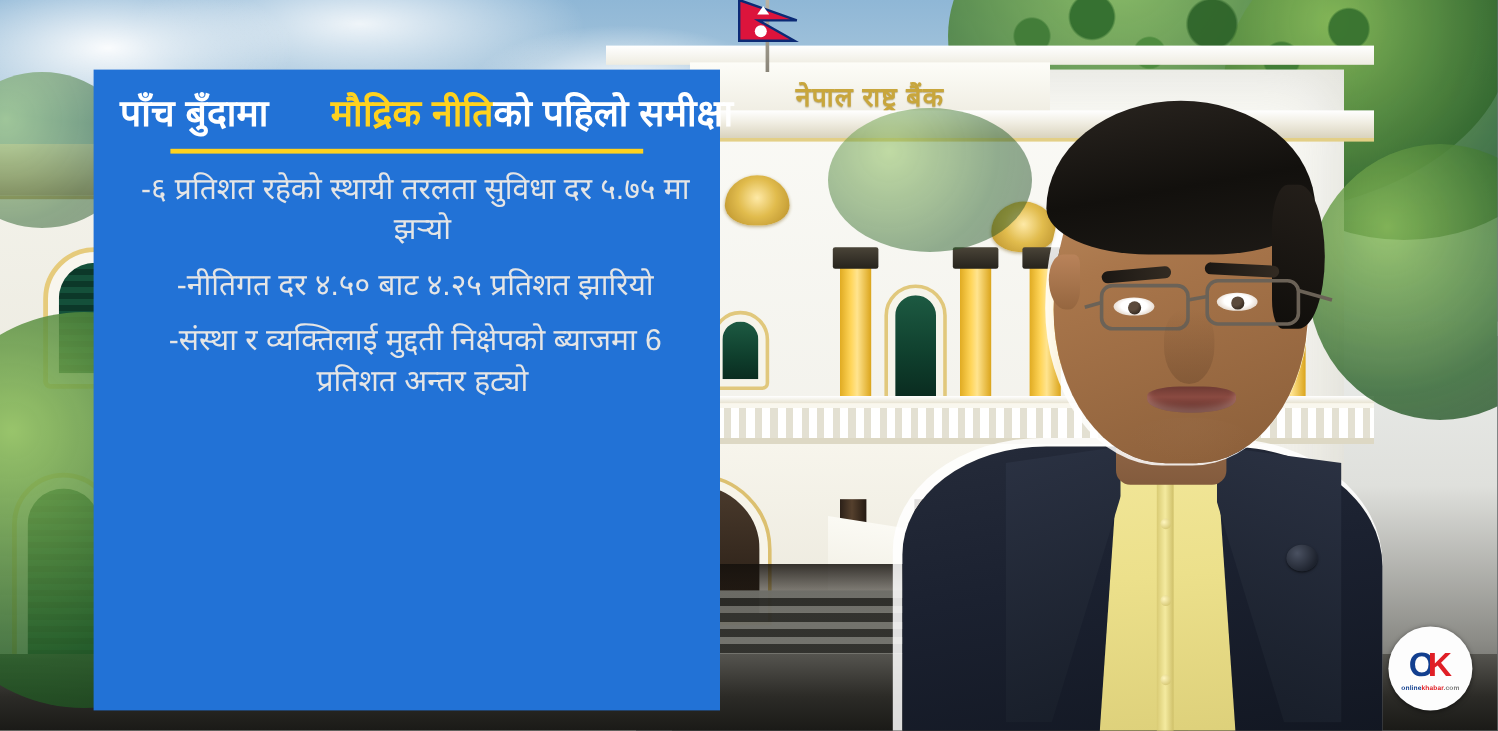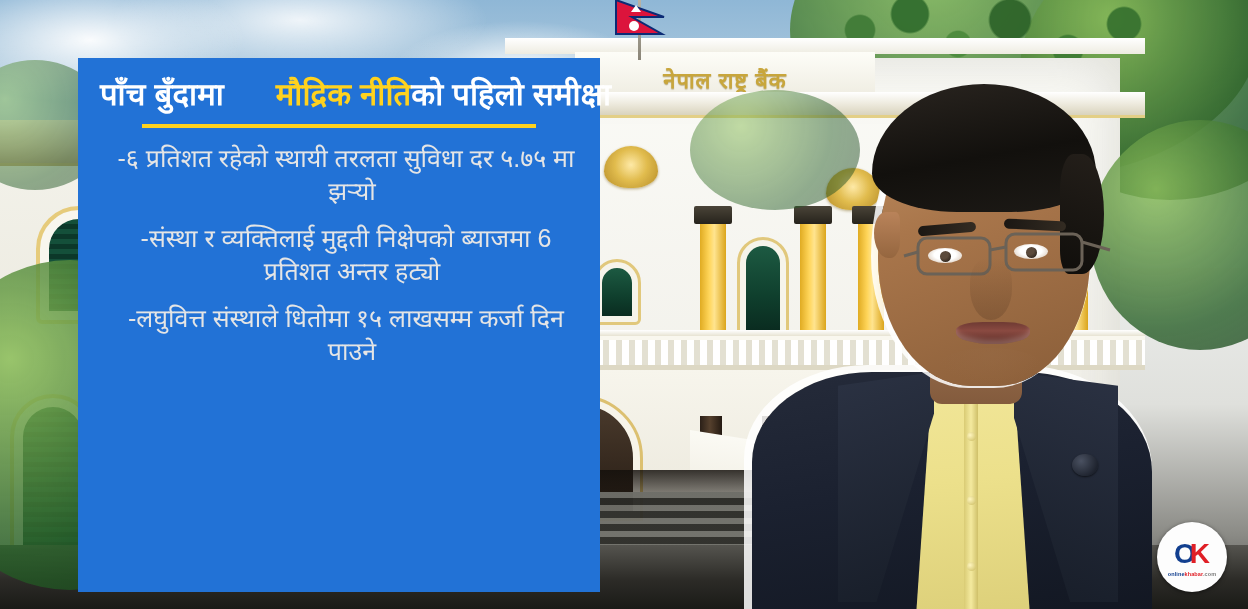--- a/index.html
+++ b/index.html
@@ -510,22 +510,22 @@
     <div class="p-chin"></div>
   </div>
 
   <div class="panel" id="panel" style="background: rgb(34, 114, 214); color: rgb(255, 255, 255);">
     <h1 class="panel-title">
       <span>पाँच बुँदामा </span><span class="hl" style="color: rgb(255, 210, 30);">मौद्रिक नीति</span><span>को पहिलो समीक्षा</span>
     </h1>
     <div class="title-rule" style="background: rgb(255, 210, 30);"></div>
     <ul class="bullets" id="bullets">
         <li>-६ प्रतिशत रहेको स्थायी तरलता सुविधा दर ५.७५ मा झऱ्यो</li>
+        <li>-नीतिगत दर ४.५० बाट ४.२५ प्रतिशत झारियो</li>
         <li>-संस्था र व्यक्तिलाई मुद्दती निक्षेपको ब्याजमा 6 प्रतिशत अन्तर हट्यो</li>
-        <li>-लघुवित्त संस्थाले धितोमा १५ लाखसम्म कर्जा दिन पाउने</li>
       </ul>
   </div>
 
   <div class="logo">
     <div class="logo-mark">
       <span class="logo-o">O</span>
       <span class="logo-k">K</span>
     </div>
     <div class="logo-word">
       <span class="a">online</span><span class="b">khabar</span><span class="c">.com</span>

